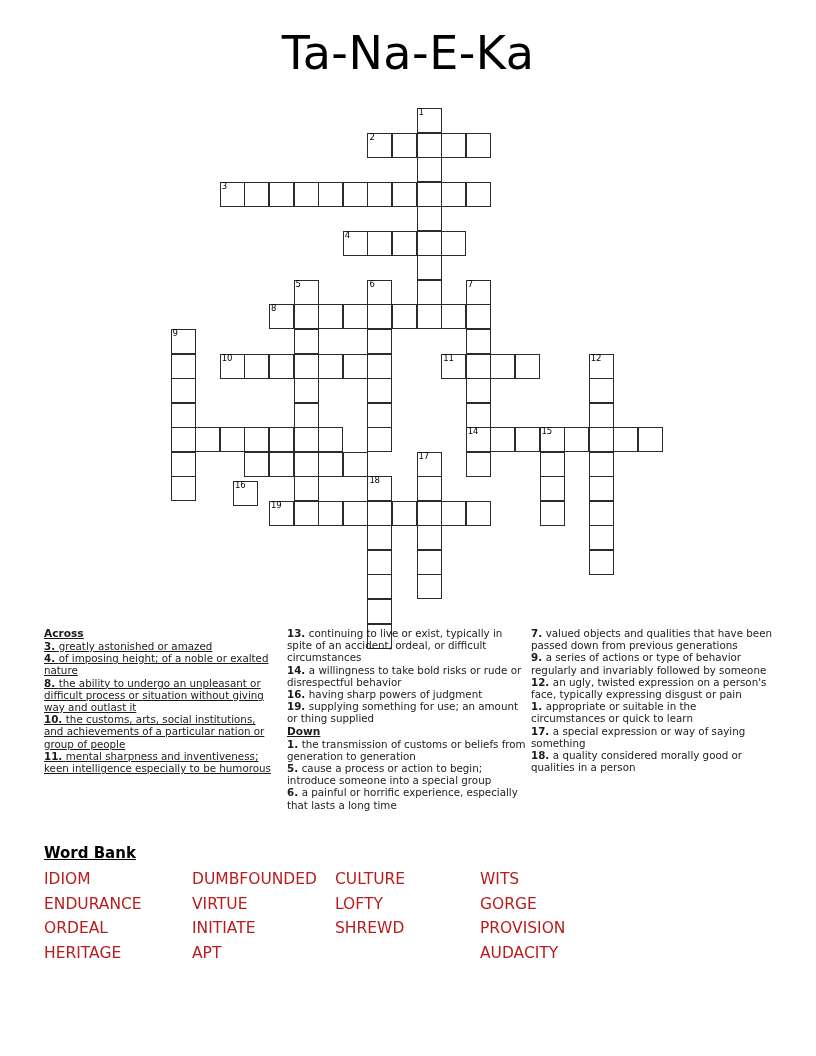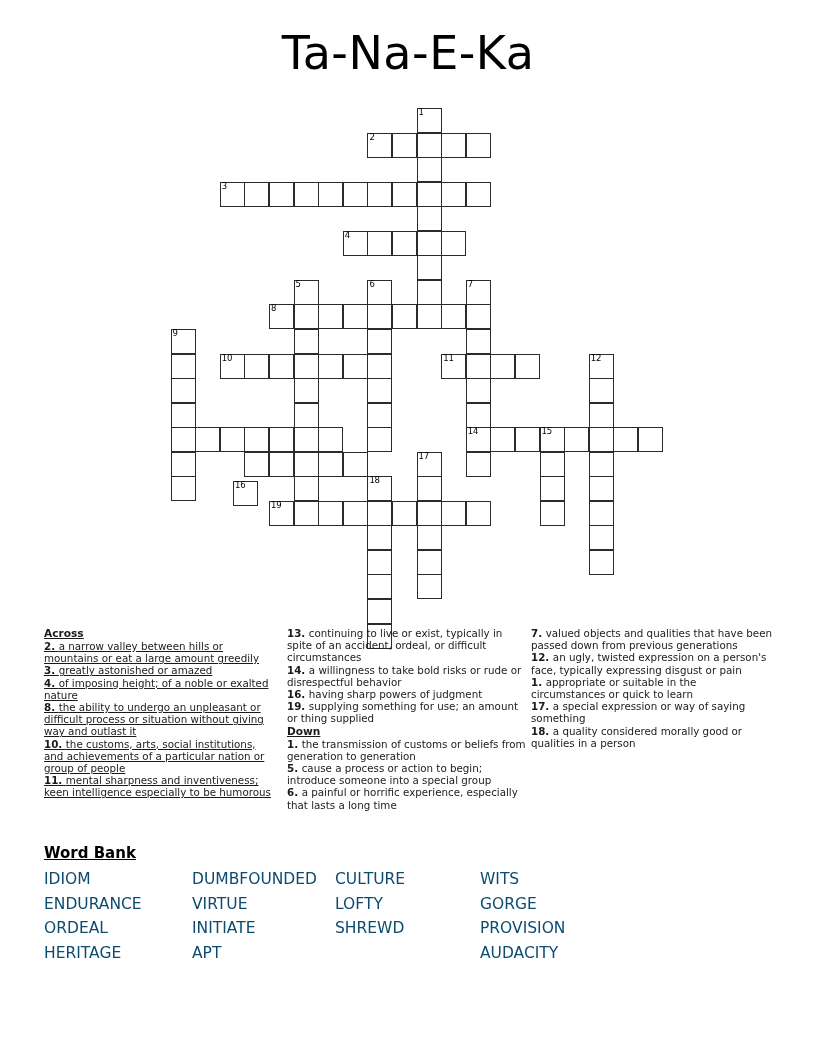--- a/index.html
+++ b/index.html
@@ -125,21 +125,21 @@
   }
   .wb-col:nth-child(1) { width: 148px; }
   .wb-col:nth-child(2) { width: 143px; }
   .wb-col:nth-child(3) { width: 145px; }
   .wb-col:nth-child(4) { width: 145px; }
   .wb-col:nth-child(5) { width: 140px; }
   .wb-word {
     font-size: 15.5px;
     line-height: 24.5px;
     font-family: "DejaVu Sans", "Liberation Sans", sans-serif;
-    color: #0c4a6e;
+    color: #b91c1c;
     white-space: nowrap;
   }
 </style>
 </head>
 <body>
 
 <div id="puzzle-title">Ta-Na-E-Ka</div>
 
 <div id="grid-wrap">
     <div class="cell" style="left: 416.6px; top: 108px;">
@@ -298,39 +298,39 @@
     <div class="cell" style="left: 588.8px; top: 549.9px;"></div>
     <div class="cell" style="left: 367.4px; top: 574.45px;"></div>
     <div class="cell" style="left: 416.6px; top: 574.45px;"></div>
     <div class="cell" style="left: 367.4px; top: 599px;"></div>
     <div class="cell" style="left: 367.4px; top: 623.55px;"></div>
   </div>
 
 <div id="clues">
   <div class="clue-col" id="clue-col-1">
       <span class="section-head">Across</span>
-      <span class="clue"><span class="num">2. </span><span>a narrow valley between hills or mountains or eat a large amount greedily</span></span>
       <span class="clue"><span class="num">3. </span><span>greatly astonished or amazed</span></span>
       <span class="clue"><span class="num">4. </span><span>of imposing height; of a noble or exalted nature</span></span>
       <span class="clue"><span class="num">8. </span><span>the ability to undergo an unpleasant or difficult process or situation without giving way and outlast it</span></span>
       <span class="clue"><span class="num">10. </span><span>the customs, arts, social institutions, and achievements of a particular nation or group of people</span></span>
       <span class="clue"><span class="num">11. </span><span>mental sharpness and inventiveness; keen intelligence especially to be humorous</span></span>
     </div>
   <div class="clue-col" id="clue-col-2">
       <span class="clue"><span class="num">13. </span><span>continuing to live or exist, typically in spite of an accident, ordeal, or difficult circumstances</span></span>
       <span class="clue"><span class="num">14. </span><span>a willingness to take bold risks or rude or disrespectful behavior</span></span>
       <span class="clue"><span class="num">16. </span><span>having sharp powers of judgment</span></span>
       <span class="clue"><span class="num">19. </span><span>supplying something for use; an amount or thing supplied</span></span>
       <span class="section-head">Down</span>
       <span class="clue"><span class="num">1. </span><span>the transmission of customs or beliefs from generation to generation</span></span>
       <span class="clue"><span class="num">5. </span><span>cause a process or action to begin; introduce someone into a special group</span></span>
       <span class="clue"><span class="num">6. </span><span>a painful or horrific experience, especially that lasts a long time</span></span>
     </div>
   <div class="clue-col" id="clue-col-3">
       <span class="clue"><span class="num">7. </span><span>valued objects and qualities that have been passed down from previous generations</span></span>
+      <span class="clue"><span class="num">9. </span><span>a series of actions or type of behavior regularly and invariably followed by someone</span></span>
       <span class="clue"><span class="num">12. </span><span>an ugly, twisted expression on a person's face, typically expressing disgust or pain</span></span>
       <span class="clue"><span class="num">1. </span><span>appropriate or suitable in the circumstances or quick to learn</span></span>
       <span class="clue"><span class="num">17. </span><span>a special expression or way of saying something</span></span>
       <span class="clue"><span class="num">18. </span><span>a quality considered morally good or qualities in a person</span></span>
     </div>
 </div>
 
 <div id="word-bank">
   <span id="word-bank-title">Word Bank</span>
   <div id="word-bank-cols">

